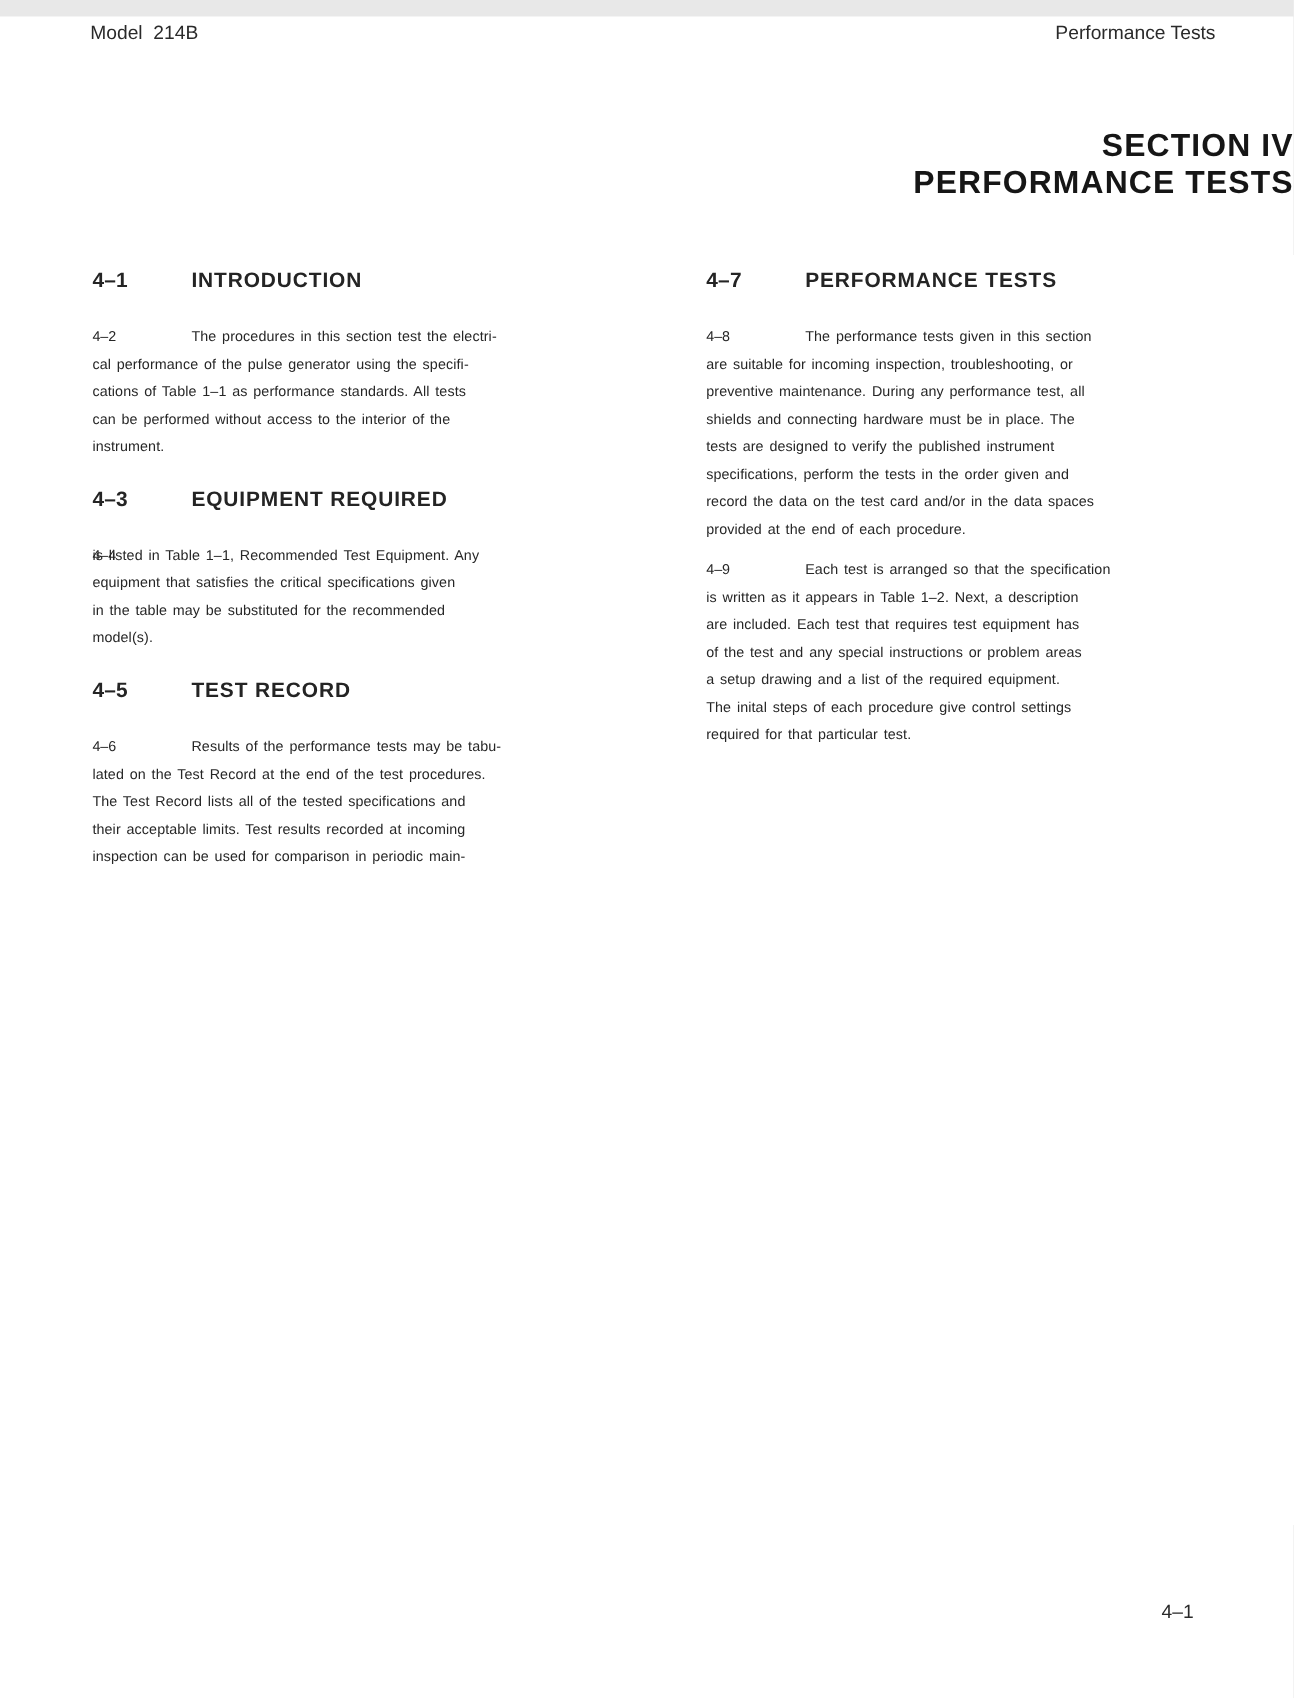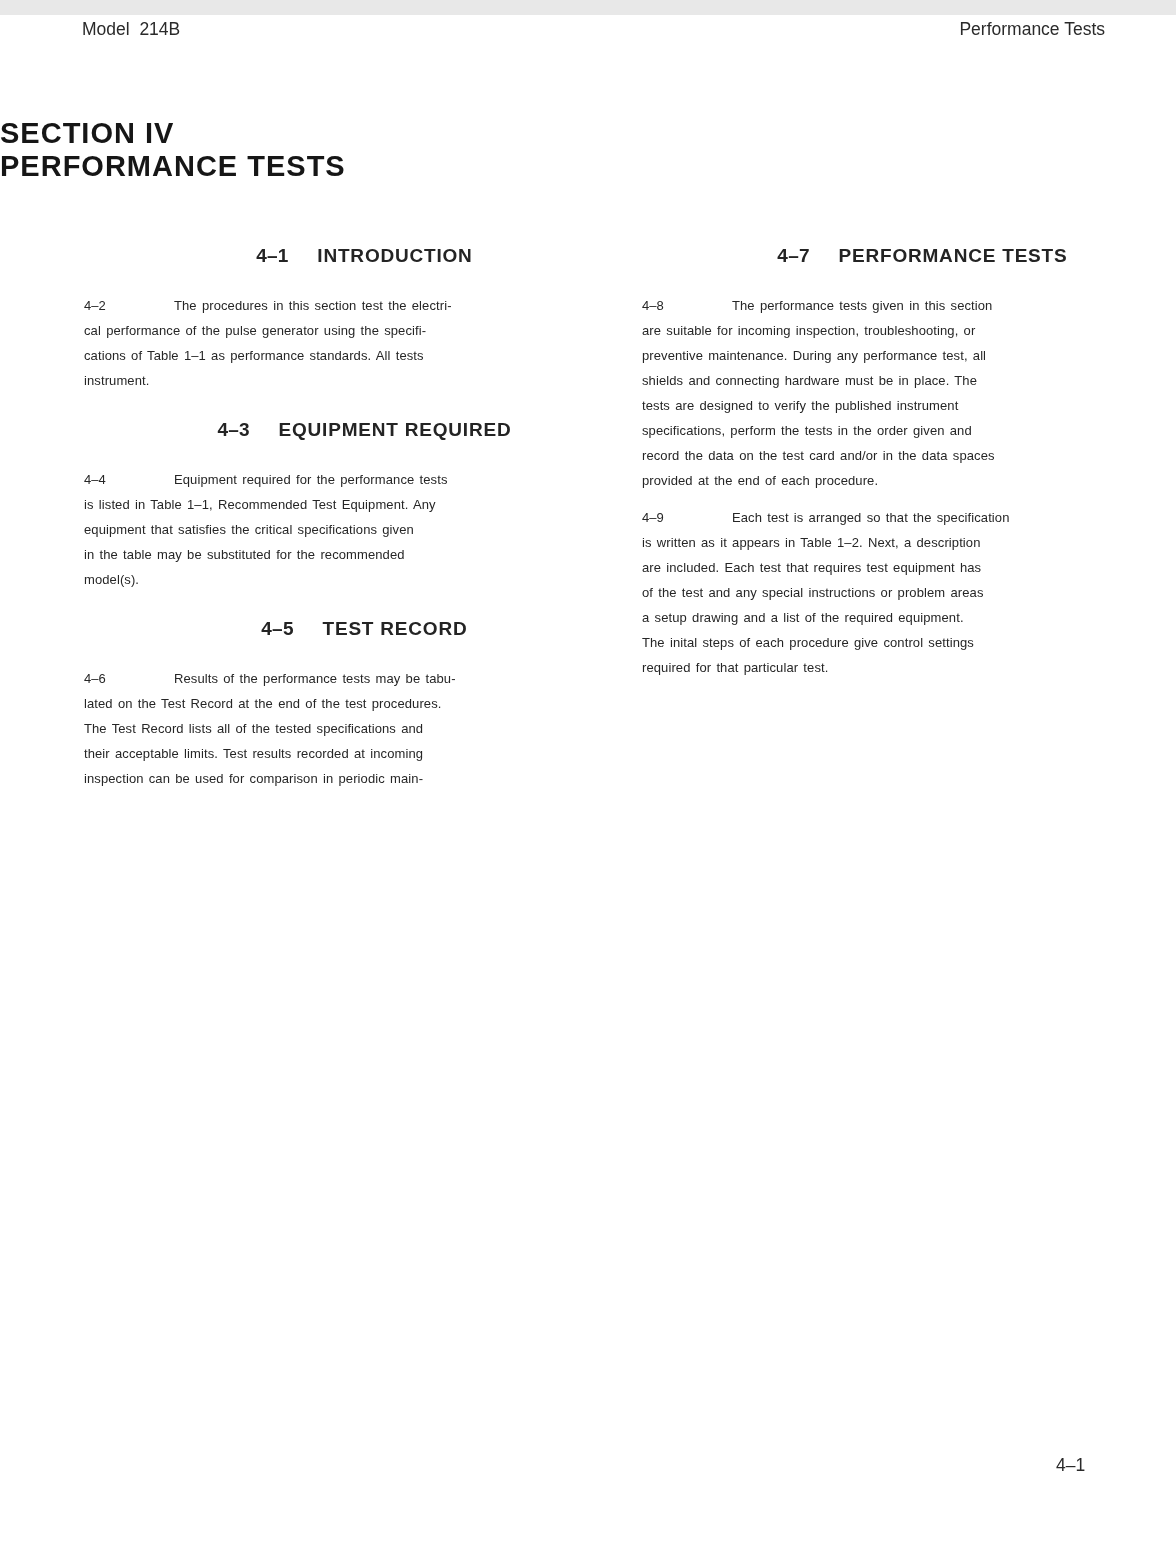--- a/index.html
+++ b/index.html
@@ -31,21 +31,21 @@
     line-height: 22px;
     white-space: pre;
     color: #2a2a2a;
   }
   
   .section-title {
     position: absolute;
     top: 102px;
     left: 0;
     width: 100%;
-    text-align: left;
+    text-align: right;
     font-size: 29px;
     font-weight: bold;
     line-height: 33px;
     letter-spacing: 1px;
     color: #161616;
   }
   
   .col {
     position: absolute;
     top: 228px;
@@ -57,21 +57,20 @@
   .block { margin: 0; }
   .block.heading {
     margin-top: 24px;
     margin-bottom: 25px;
     font-size: 19px;
     font-weight: bold;
     letter-spacing: 0.8px;
     line-height: 25px;
     white-space: nowrap;
     color: #242424;
-    text-align: center;
   }
   .block:first-child { margin-top: 0; }
   .heading .h-num {
     display: inline-block;
     width: 90px;
     letter-spacing: 0.2px;
   }
   .block.para {
     position: relative;
     margin-bottom: 12px;
@@ -115,26 +114,26 @@
     <div>PERFORMANCE TESTS</div>
   </div>
 
   <div class="col col-left" id="col-left">
       <div class="block heading"><span class="h-num">4–1</span><span class="h-title">INTRODUCTION</span></div>
       <div class="block para">
         <span class="p-num">4–2</span>
         <div class="line first">The procedures in this section test the electri-</div>
         <div class="line">cal performance of the pulse generator using the specifi-</div>
         <div class="line">cations of Table 1–1 as performance standards. All tests</div>
+        <div class="line">can be performed without access to the interior of the</div>
         <div class="line">instrument.</div>
       </div>
       <div class="block heading"><span class="h-num">4–3</span><span class="h-title">EQUIPMENT REQUIRED</span></div>
       <div class="block para">
         <span class="p-num">4–4</span>
-        <div class="line first">Equipment required for the performance tests</div>
         <div class="line">is listed in Table 1–1, Recommended Test Equipment. Any</div>
         <div class="line">equipment that satisfies the critical specifications given</div>
         <div class="line">in the table may be substituted for the recommended</div>
         <div class="line">model(s).</div>
       </div>
       <div class="block heading"><span class="h-num">4–5</span><span class="h-title">TEST RECORD</span></div>
       <div class="block para">
         <span class="p-num">4–6</span>
         <div class="line first">Results of the performance tests may be tabu-</div>
         <div class="line">lated on the Test Record at the end of the test procedures.</div>

